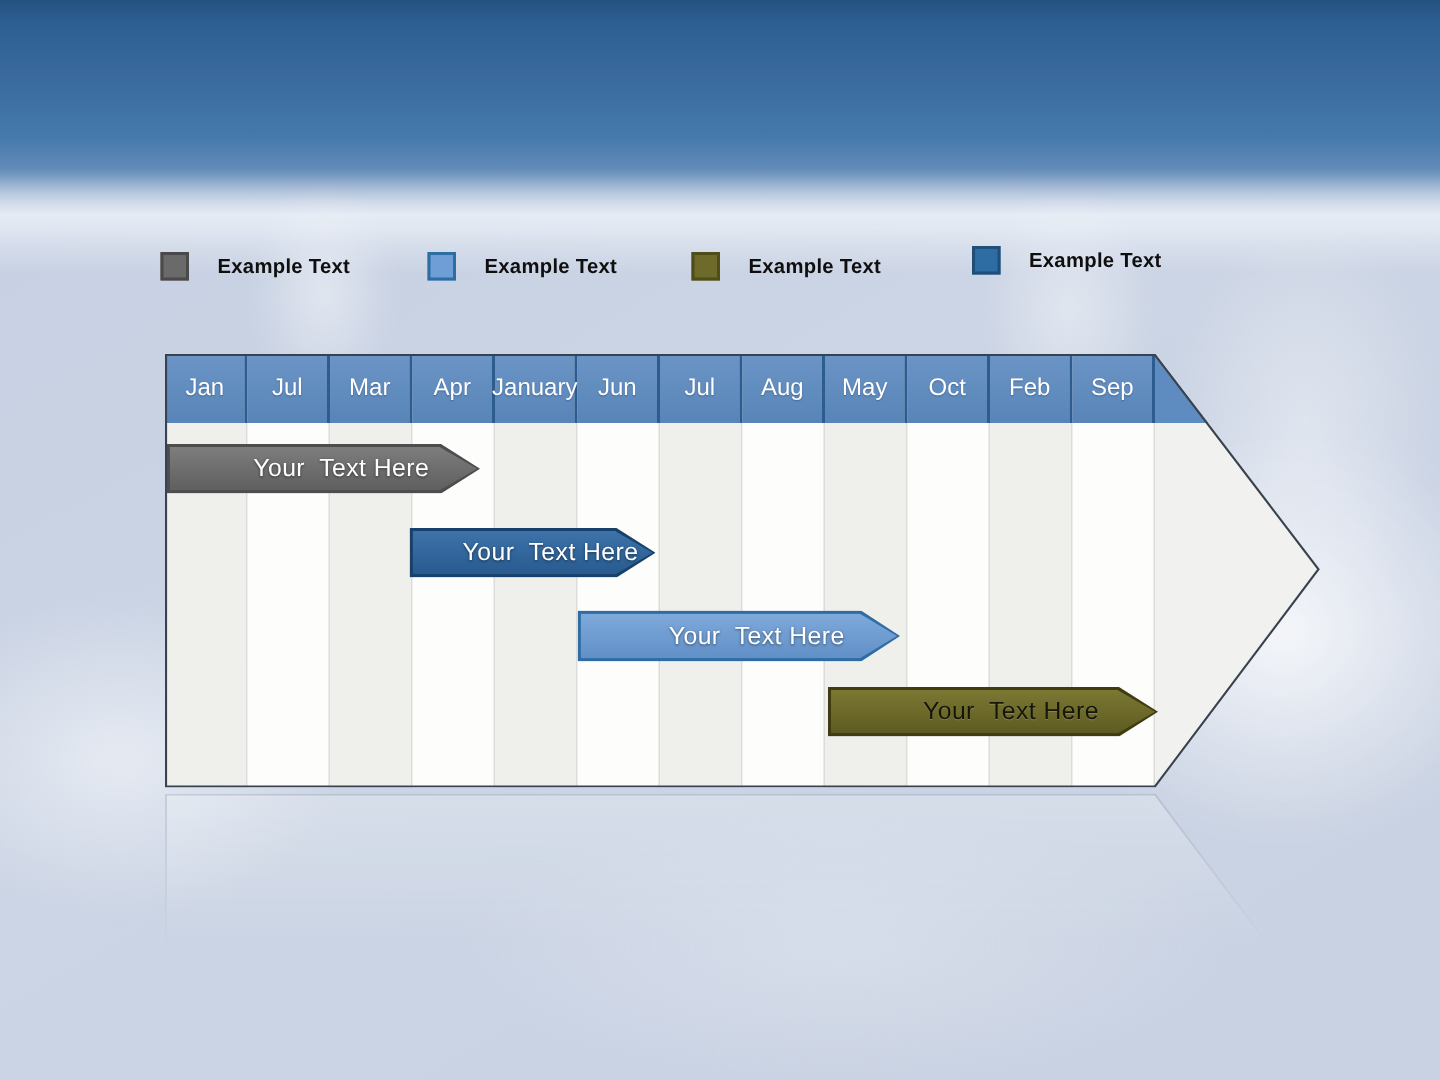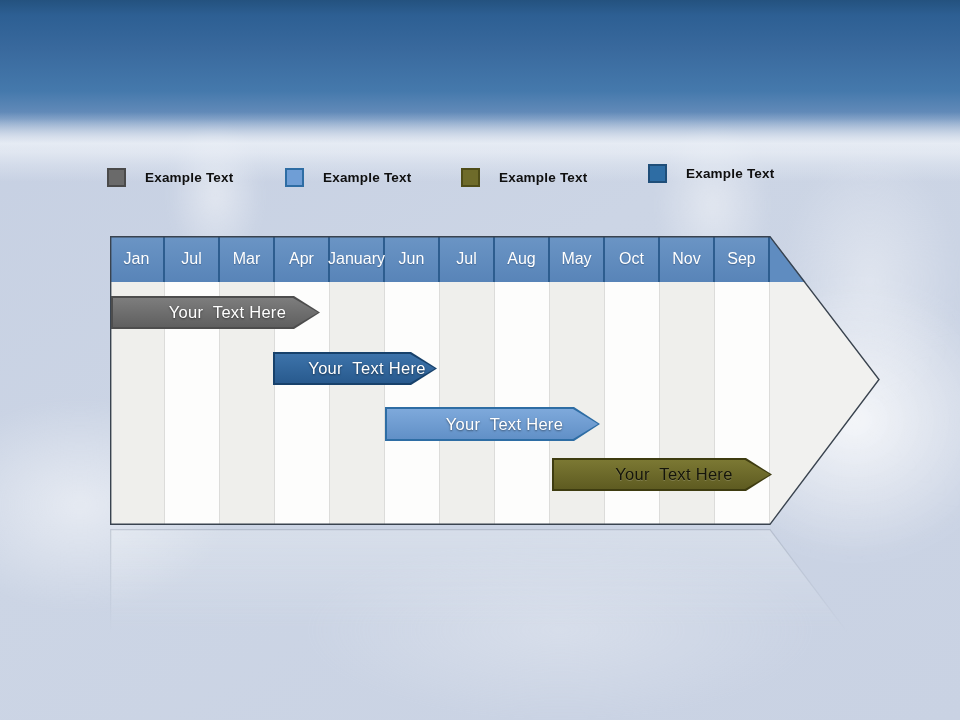--- a/index.html
+++ b/index.html
@@ -127,21 +127,21 @@
       <div class="month-cell">Jan</div>
       <div class="month-cell">Jul</div>
       <div class="month-cell">Mar</div>
       <div class="month-cell">Apr</div>
       <div class="month-cell">January</div>
       <div class="month-cell">Jun</div>
       <div class="month-cell">Jul</div>
       <div class="month-cell">Aug</div>
       <div class="month-cell">May</div>
       <div class="month-cell">Oct</div>
-      <div class="month-cell">Nov</div>
+      <div class="month-cell">Feb</div>
       <div class="month-cell">Sep</div>
     </div>
 
     <div class="stripes">
       <div class="stripe"></div>
       <div class="stripe"></div>
       <div class="stripe"></div>
       <div class="stripe"></div>
       <div class="stripe"></div>
       <div class="stripe"></div>

